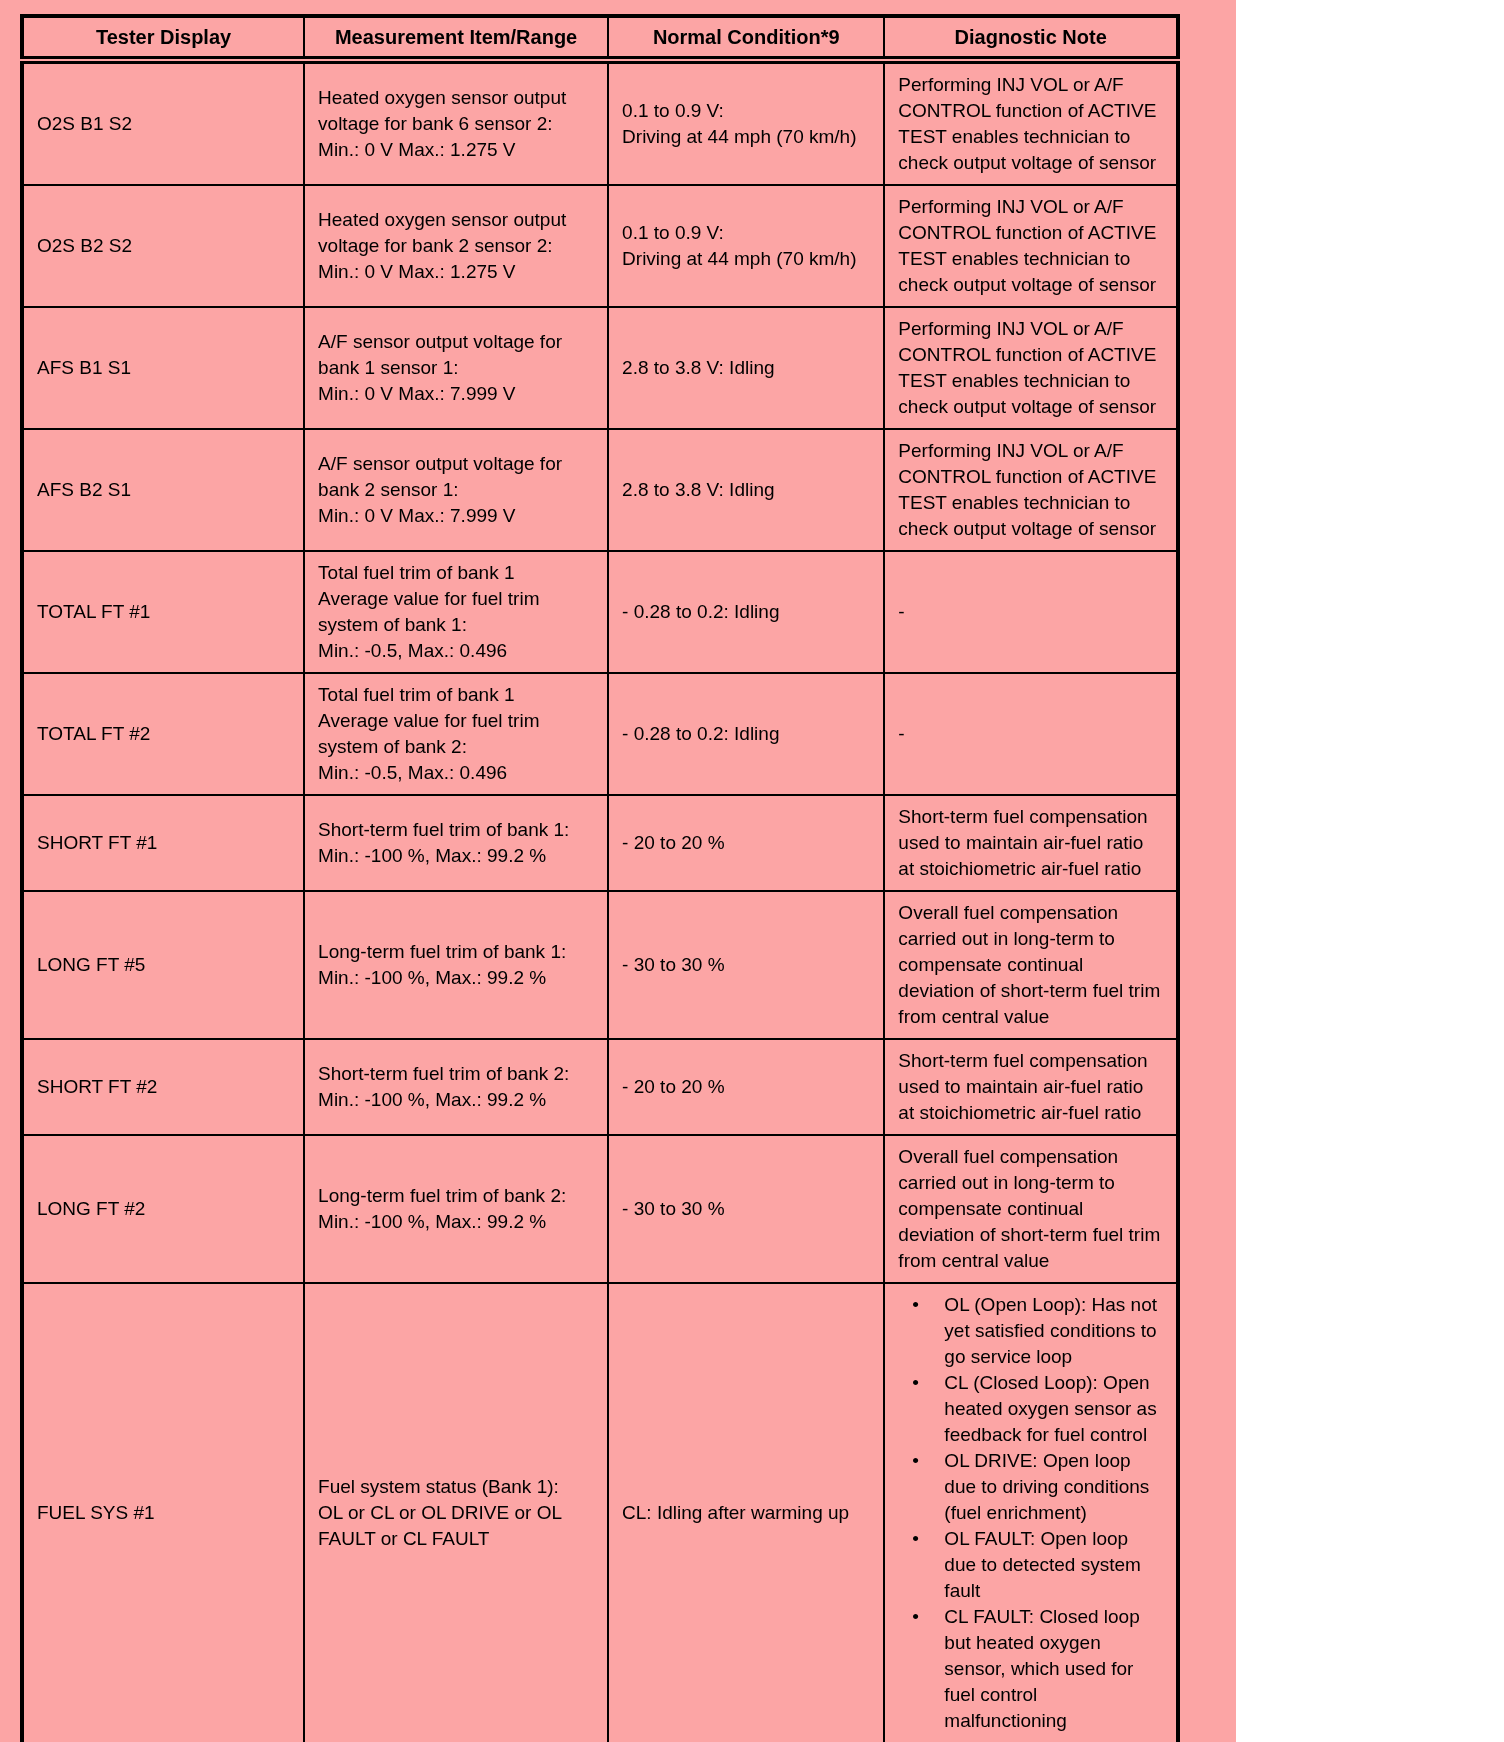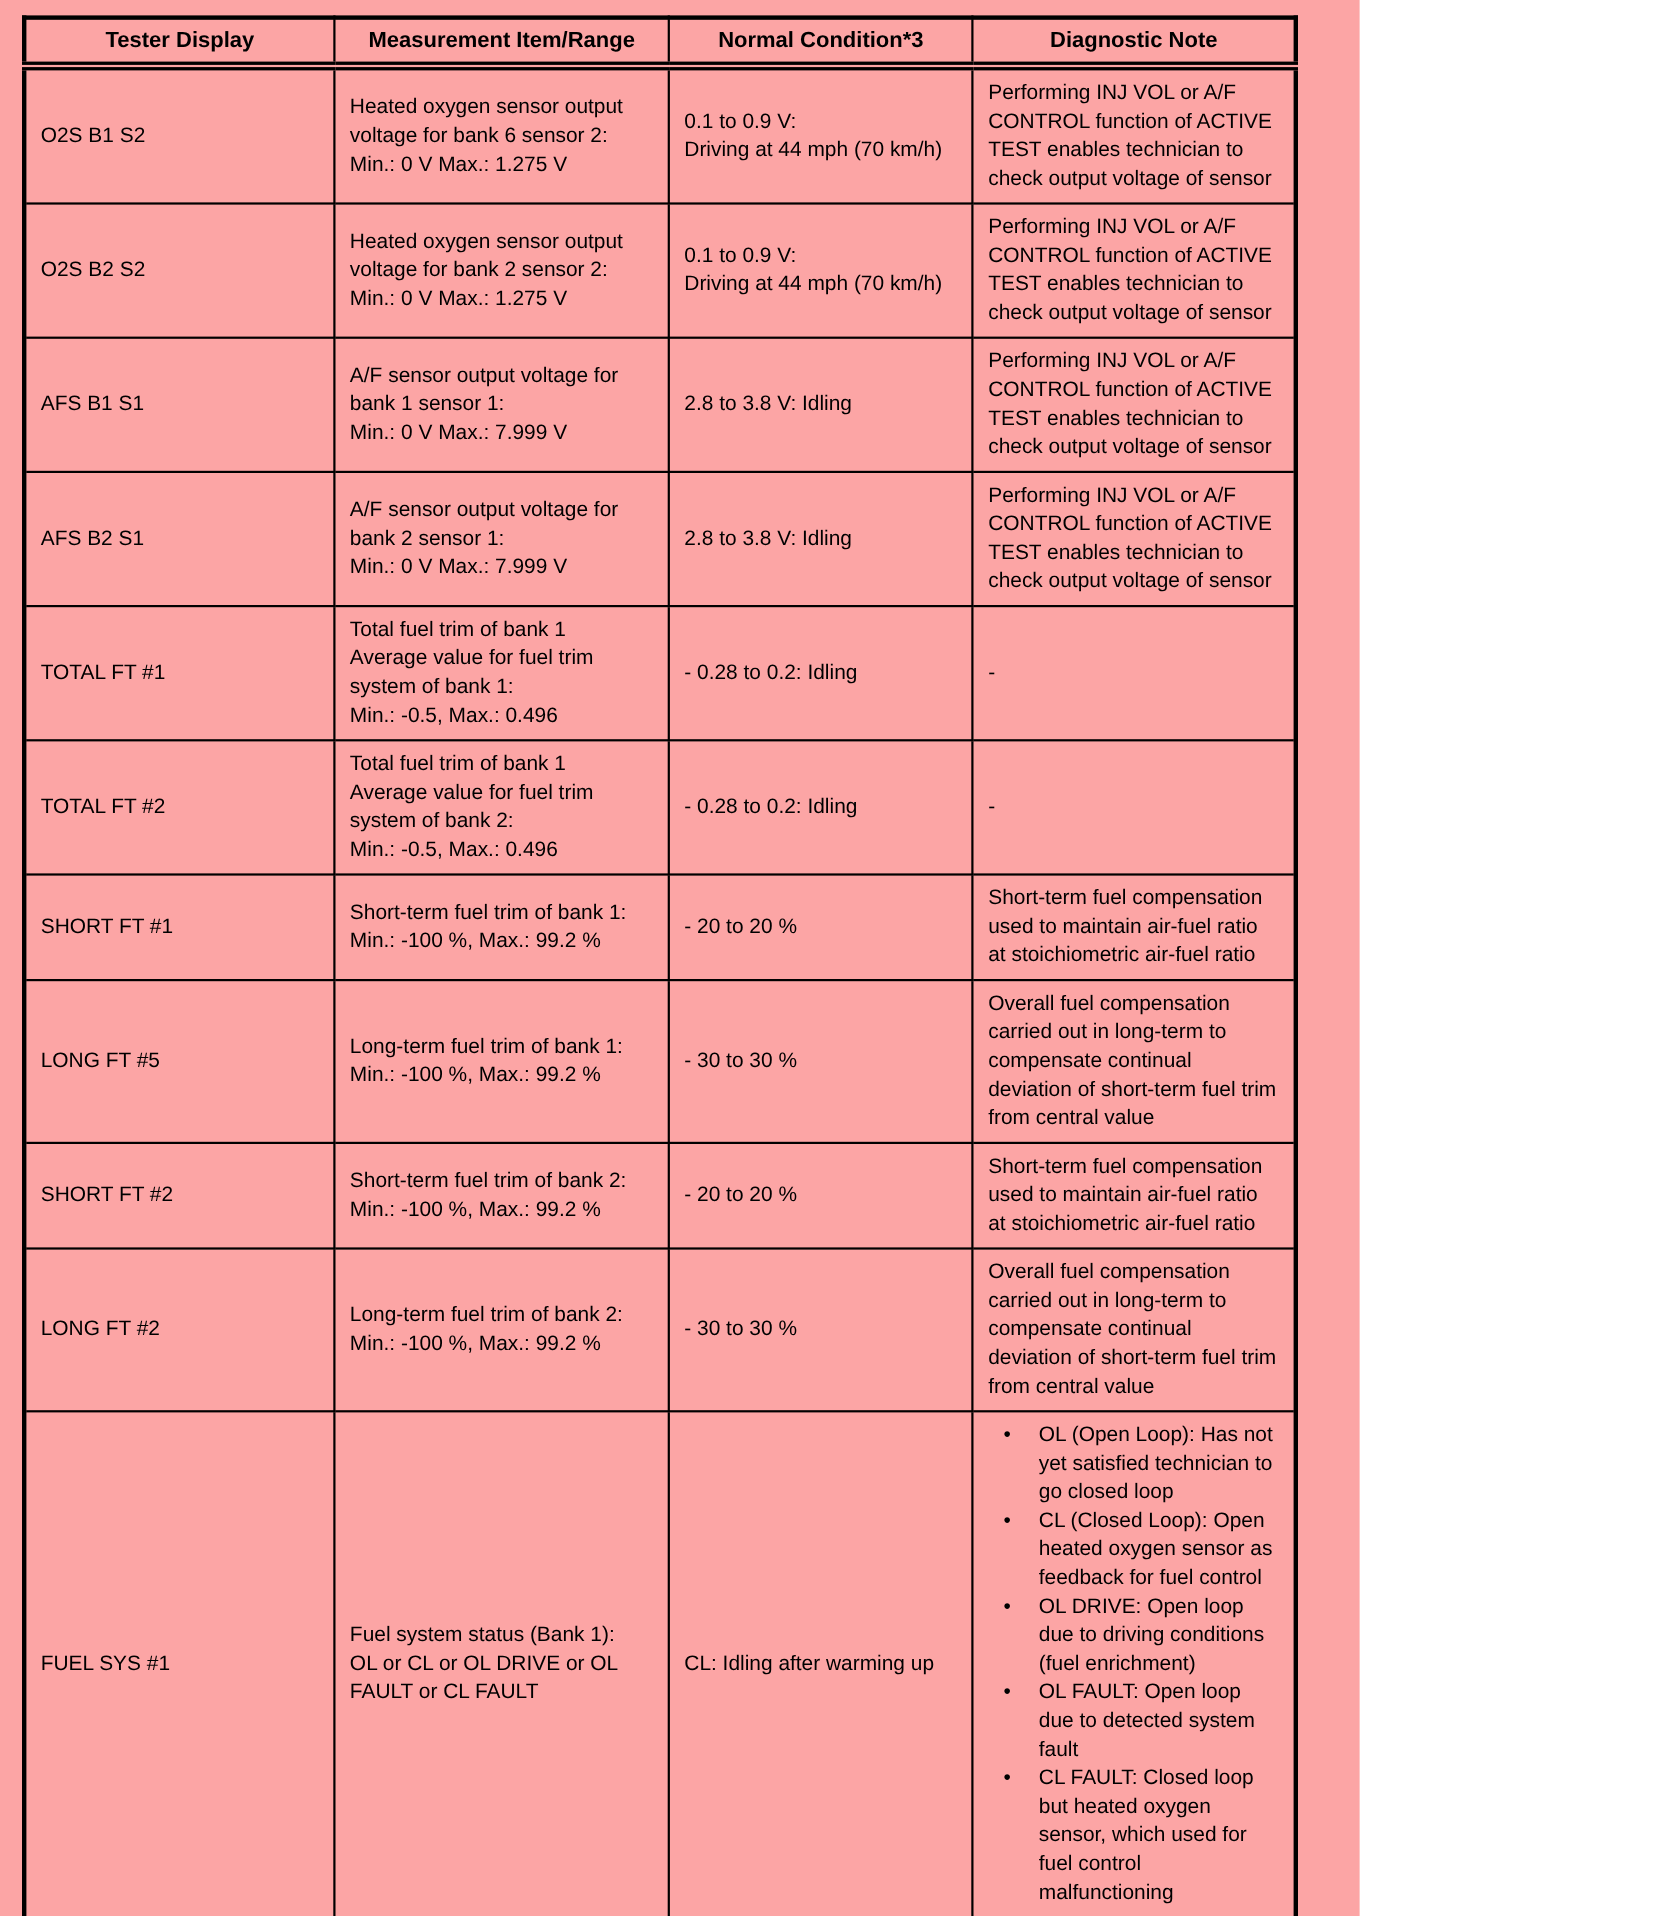--- a/index.html
+++ b/index.html
@@ -69,21 +69,21 @@
     <colgroup>
       <col style="width:24.4%">
       <col style="width:26.3%">
       <col style="width:23.9%">
       <col style="width:25.4%">
     </colgroup>
     <thead>
       <tr id="header-row">
           <th>Tester Display</th>
           <th>Measurement Item/Range</th>
-          <th>Normal Condition*3</th>
+          <th>Normal Condition*9</th>
           <th>Diagnostic Note</th>
         </tr>
     </thead>
     <tbody id="table-body">
         <tr>
           <td>O2S B1 S2</td>
           <td class="pre">Heated oxygen sensor output voltage for bank 6 sensor 2:
 Min.: 0 V Max.: 1.275 V</td>
           <td class="pre">0.1 to 0.9 V:
 Driving at 44 mph (70 km/h)</td>
@@ -155,21 +155,21 @@
           <td class="pre">- 30 to 30 %</td>
           <td class="pre">Overall fuel compensation carried out in long-term to compensate continual deviation of short-term fuel trim from central value</td>
         </tr>
         <tr>
           <td>FUEL SYS #1</td>
           <td class="pre">Fuel system status (Bank 1):
 OL or CL or OL DRIVE or OL FAULT or CL FAULT</td>
           <td class="pre">CL: Idling after warming up</td>
           <td>
             <ul class="bullets">
-              <li>OL (Open Loop): Has not yet satisfied technician to go closed loop</li>
+              <li>OL (Open Loop): Has not yet satisfied conditions to go service loop</li>
               <li>CL (Closed Loop): Open heated oxygen sensor as feedback for fuel control</li>
               <li>OL DRIVE: Open loop due to driving conditions (fuel enrichment)</li>
               <li>OL FAULT: Open loop due to detected system fault</li>
               <li>CL FAULT: Closed loop but heated oxygen sensor, which used for fuel control malfunctioning</li>
             </ul>
           </td>
         </tr>
       </tbody>
   </table>
 </div>

